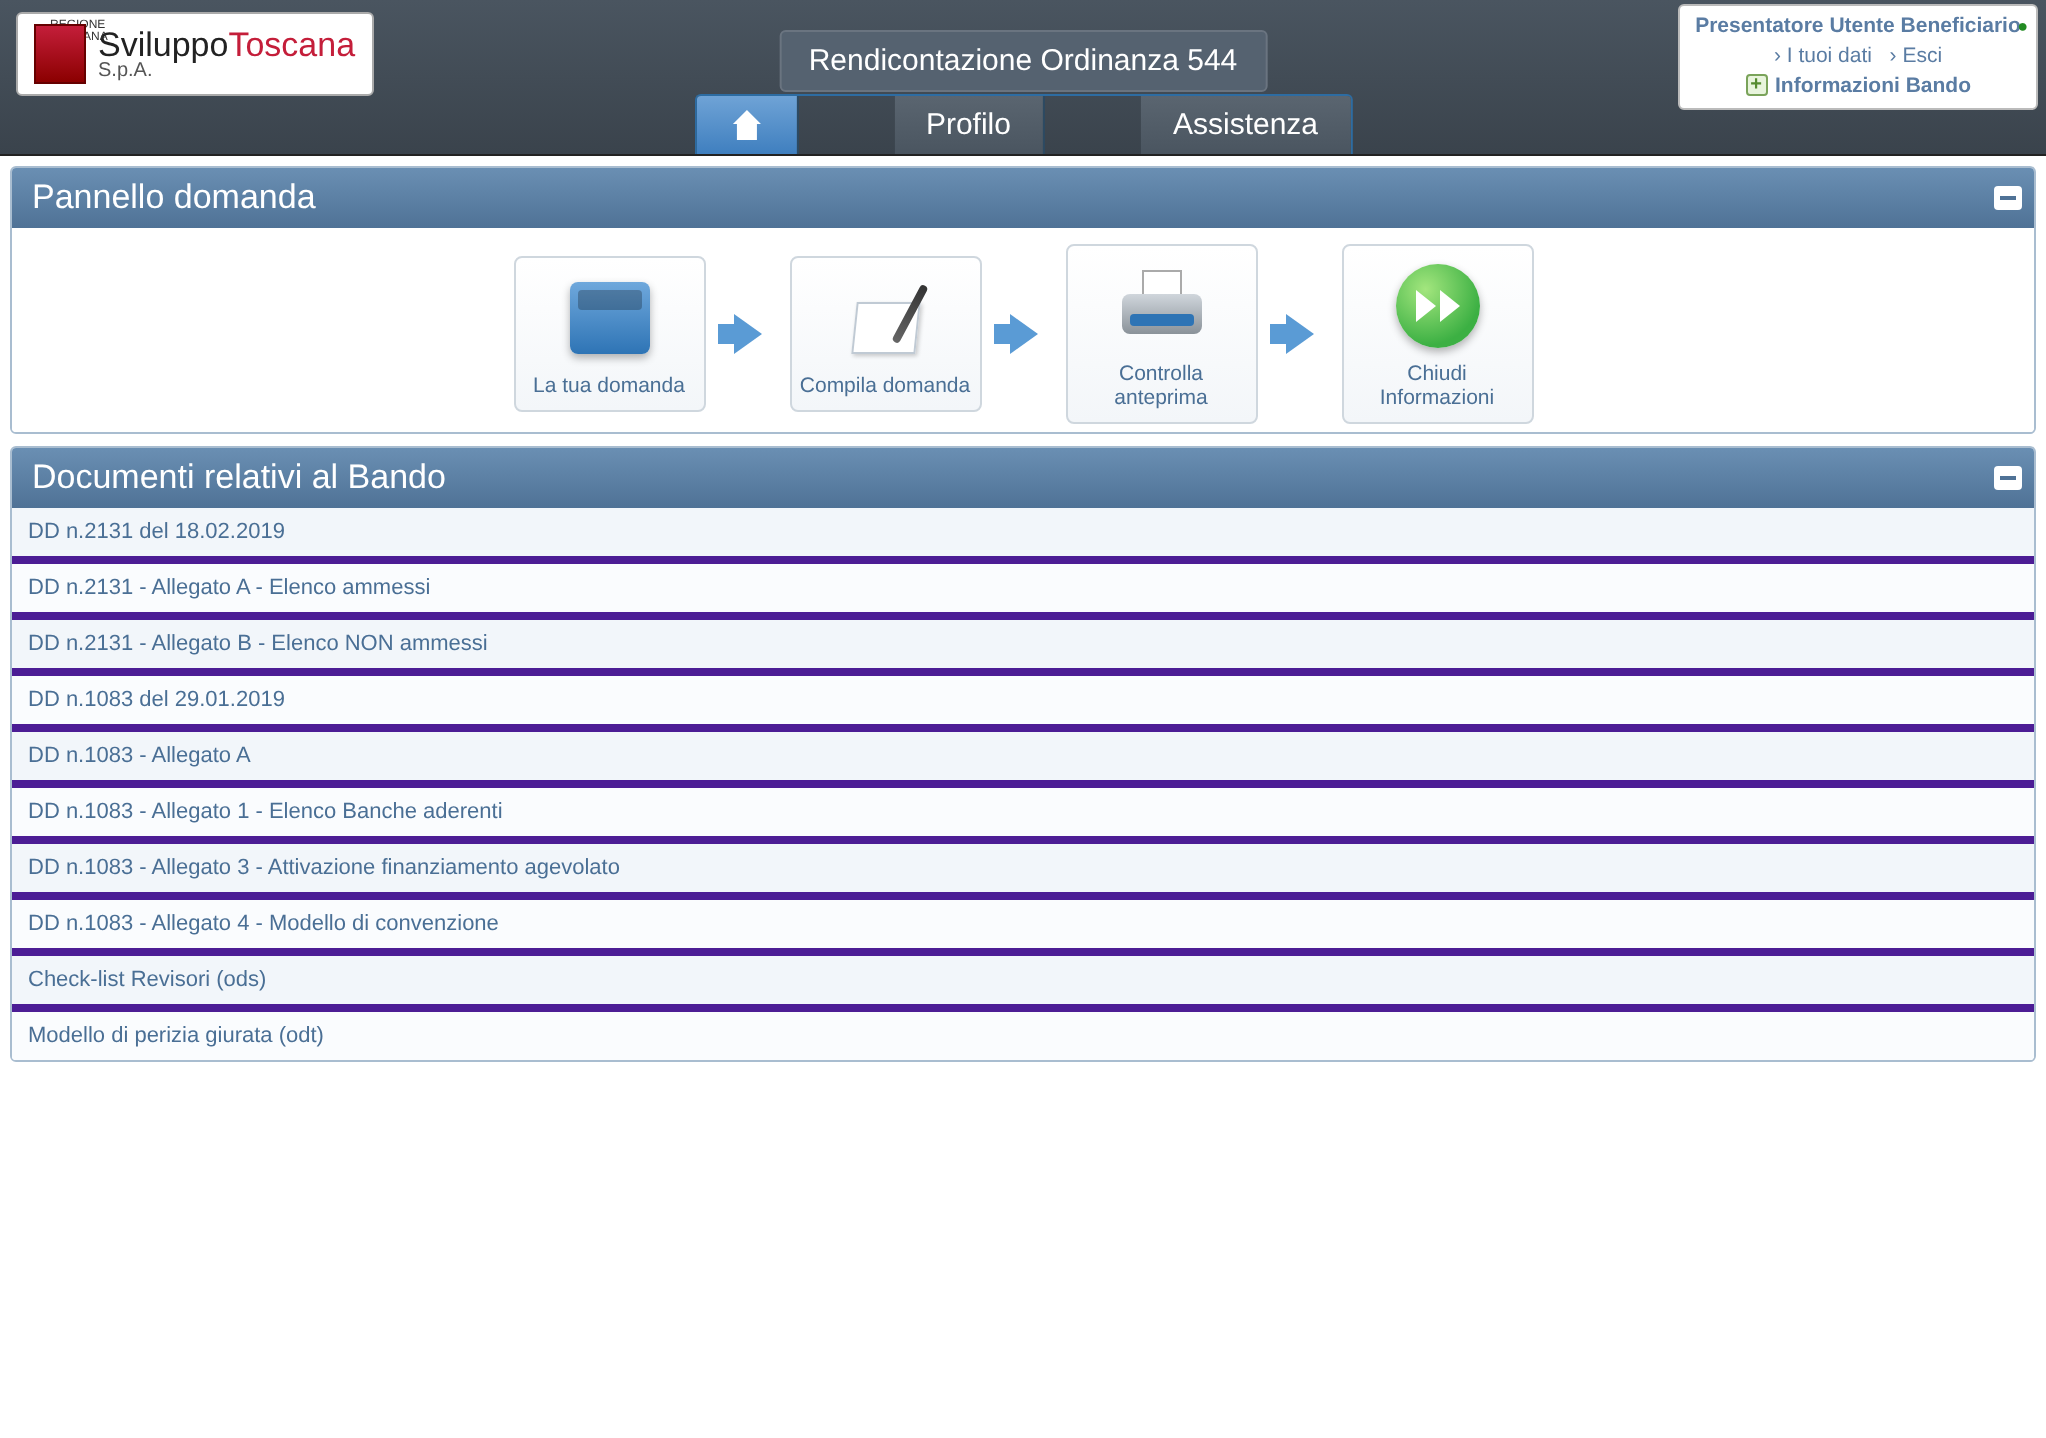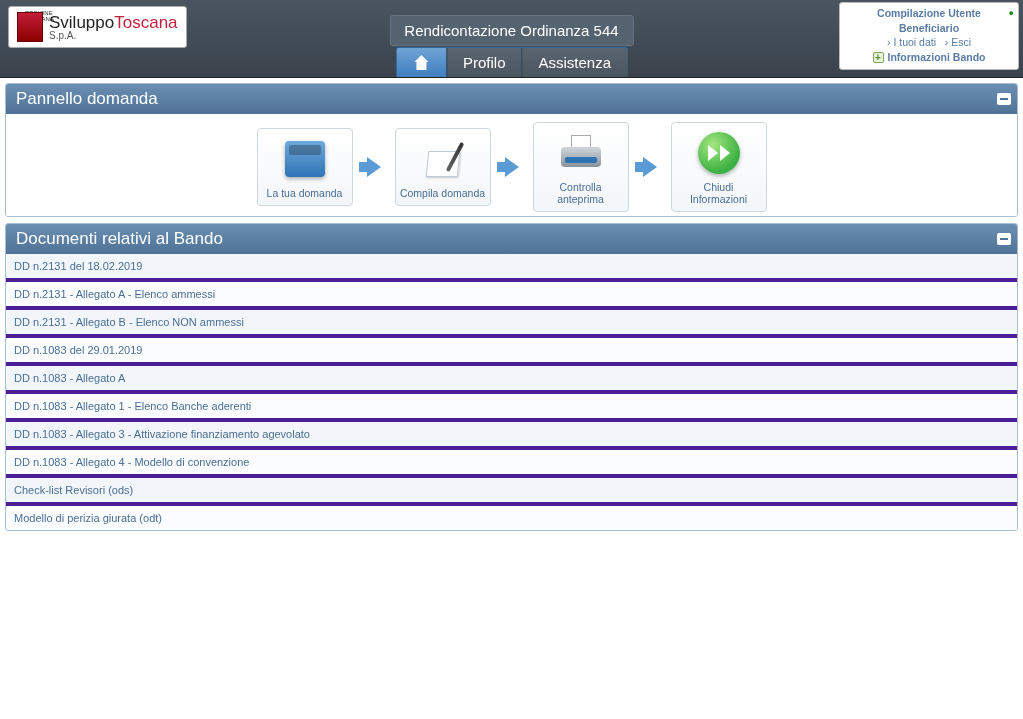--- a/index.html
+++ b/index.html
@@ -131,20 +131,21 @@
     .nav-tabs {
       position: absolute;
       bottom: 0;
       left: 50%;
       transform: translateX(-50%);
       display: flex;
       border: 1px solid #2d6ca2;
       border-bottom: none;
       border-radius: 3px 3px 0 0;
       overflow: hidden;
+      gap: 48px;
     }
     .nav-tab {
       padding: 6px 16px;
       background: linear-gradient(to bottom, #5a6570 0%, #4a5560 100%);
       color: #fff;
       font-size: 15px;
       border-right: 1px solid #2d4a62;
       cursor: pointer;
       display: flex;
       align-items: center;
@@ -362,21 +363,21 @@
     <div class="logo-text">
       <span class="logo-sviluppo">Sviluppo</span><span class="logo-toscana">Toscana</span>
       <span class="logo-spa">S.p.A.</span>
     </div>
   </div>
 
   <div class="title-badge">Rendicontazione Ordinanza 544</div>
 
   <div class="user-panel">
     <div class="user-role">
-      <span>Compilazione</span>
+      <span>Presentatore</span>
       <span style="font-weight:bold">Utente Beneficiario</span>
       <span class="close-dot">●</span>
     </div>
     <div class="links">
       <span>› <span>I tuoi dati</span></span>
       &nbsp;
       <span>› <span>Esci</span></span>
     </div>
     <div class="info-bando">
       <span class="plus-icon">+</span>

